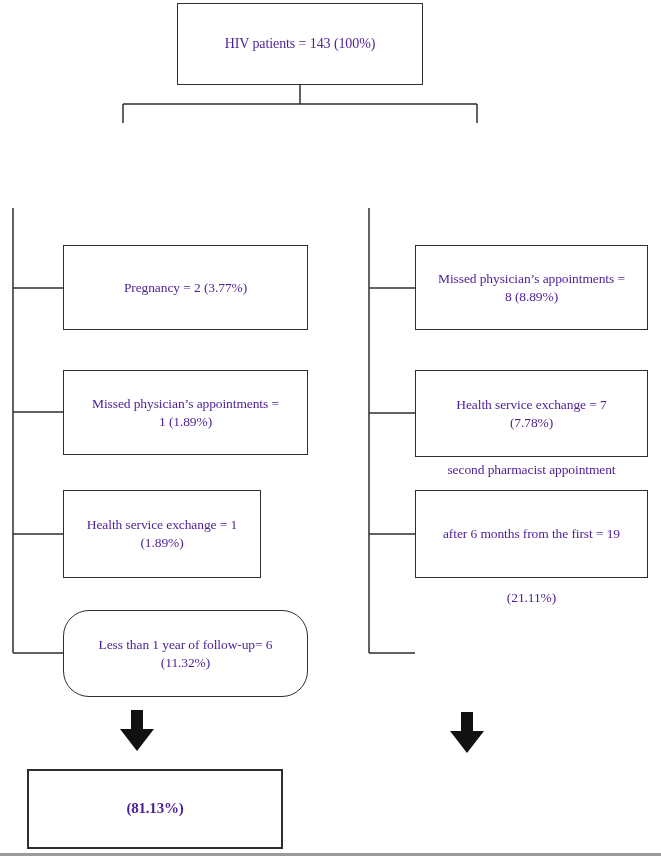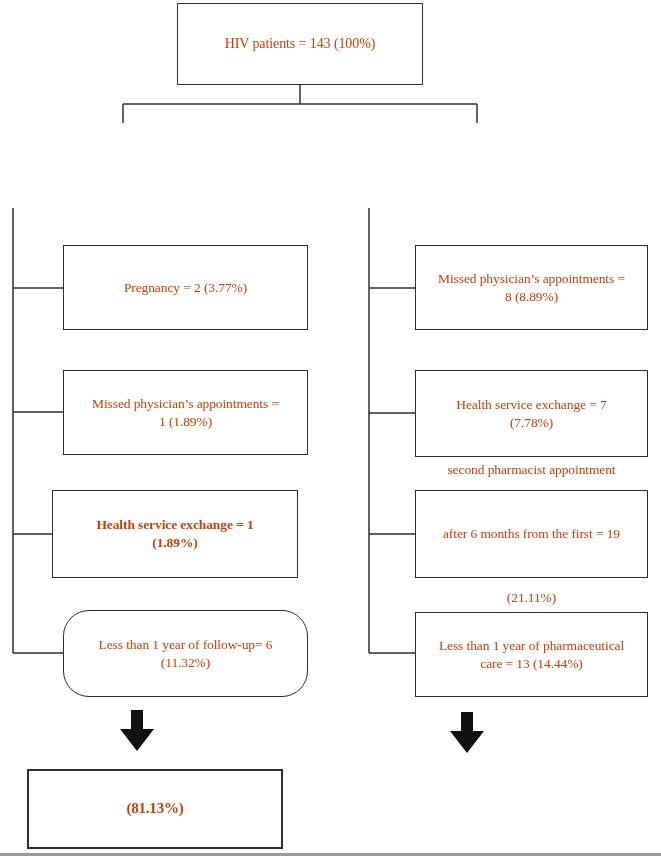--- a/index.html
+++ b/index.html
@@ -14,34 +14,34 @@
   }
   .wires{position:absolute;left:0;top:0;z-index:0;}
   .box{
     position:absolute;
     box-sizing:border-box;
     background:#ffffff;
     border:1.5px solid #2e2e2e;
     display:flex;flex-direction:column;
     justify-content:center;align-items:center;
     text-align:center;
-    color:#c2410c;
+    color:#4c1d95;
     font-size:13.5px;
     line-height:1.32;
     letter-spacing:-0.1px;
     z-index:1;
     padding:2px 20px;
   }
   .box .ln{display:block;}
   .root-box{left:177px;top:3px;width:246px;height:82px;font-size:14px;}
   .control-box{left:2px;top:123px;width:243px;height:86px;font-size:14.5px;}
   .intervention-box{left:354px;top:123px;width:245px;height:86px;font-size:14.5px;}
   .cexc1{left:63px;top:245px;width:245px;height:85px;}
   .cexc2{left:63px;top:370px;width:245px;height:85px;}
-  .cexc3{left:52px;top:490px;width:246px;height:88px;font-weight:bold;}
+  .cexc3{left:63px;top:490px;width:198px;height:88px;}
   .cexc4{left:63px;top:610px;width:245px;height:87px;border-radius:26px;}
   .iexc1{left:415px;top:245px;width:233px;height:85px;}
   .iexc2{left:415px;top:370px;width:233px;height:87px;}
   .iexc3{left:415px;top:490px;width:233px;height:88px;gap:46px;}
   .iexc4{left:415px;top:612px;width:233px;height:85px;}
   .total-box{
     border-width:2px;
     font-weight:bold;
     font-size:15px;
     letter-spacing:-0.2px;
@@ -98,23 +98,19 @@
     <span class="ln">Health service exchange = 7</span>
     <span class="ln">(7.78%)</span>
   </div>
 
   <div class="box iexc3">
     <span class="ln">second pharmacist appointment</span>
     <span class="ln">after 6 months from the first = 19</span>
     <span class="ln">(21.11%)</span>
   </div>
 
-  <div class="box iexc4">
-    <span class="ln">Less than 1 year of pharmaceutical</span>
-    <span class="ln">care = 13 (14.44%)</span>
-  </div>
 
   <div class="box total-box ctotal">
     <span class="ln">(81.13%)</span>
   </div>
 
 
 </div>
 
 </body></html>

